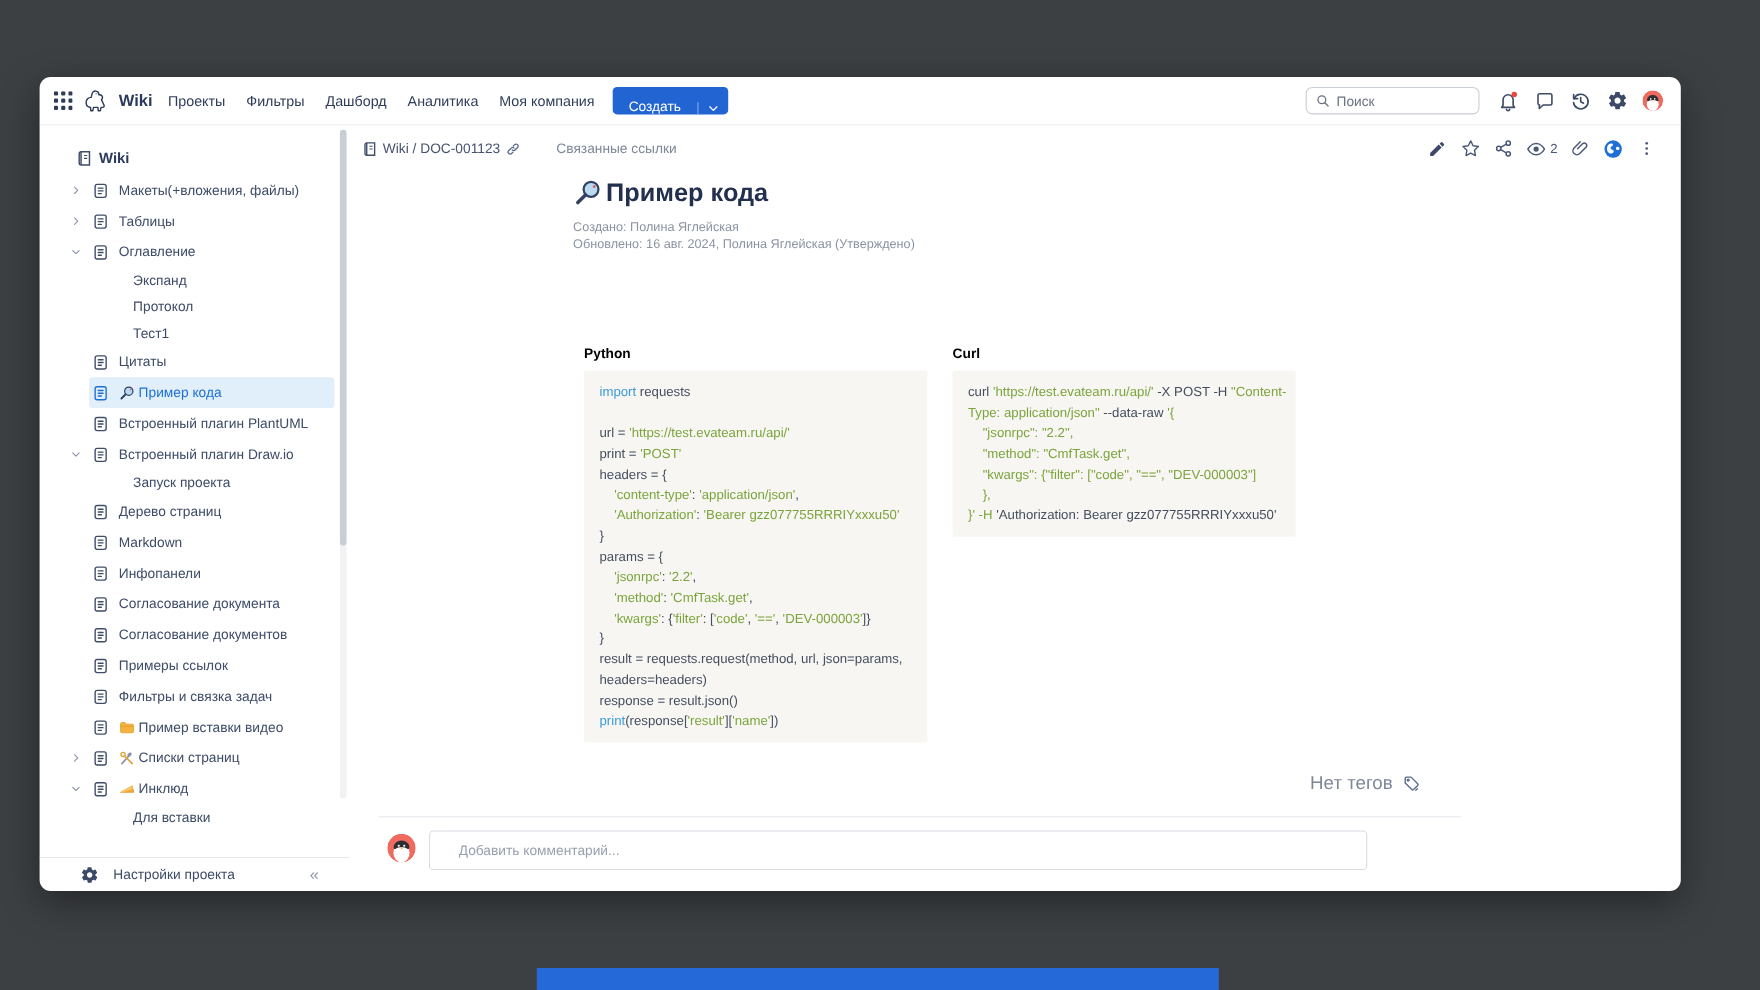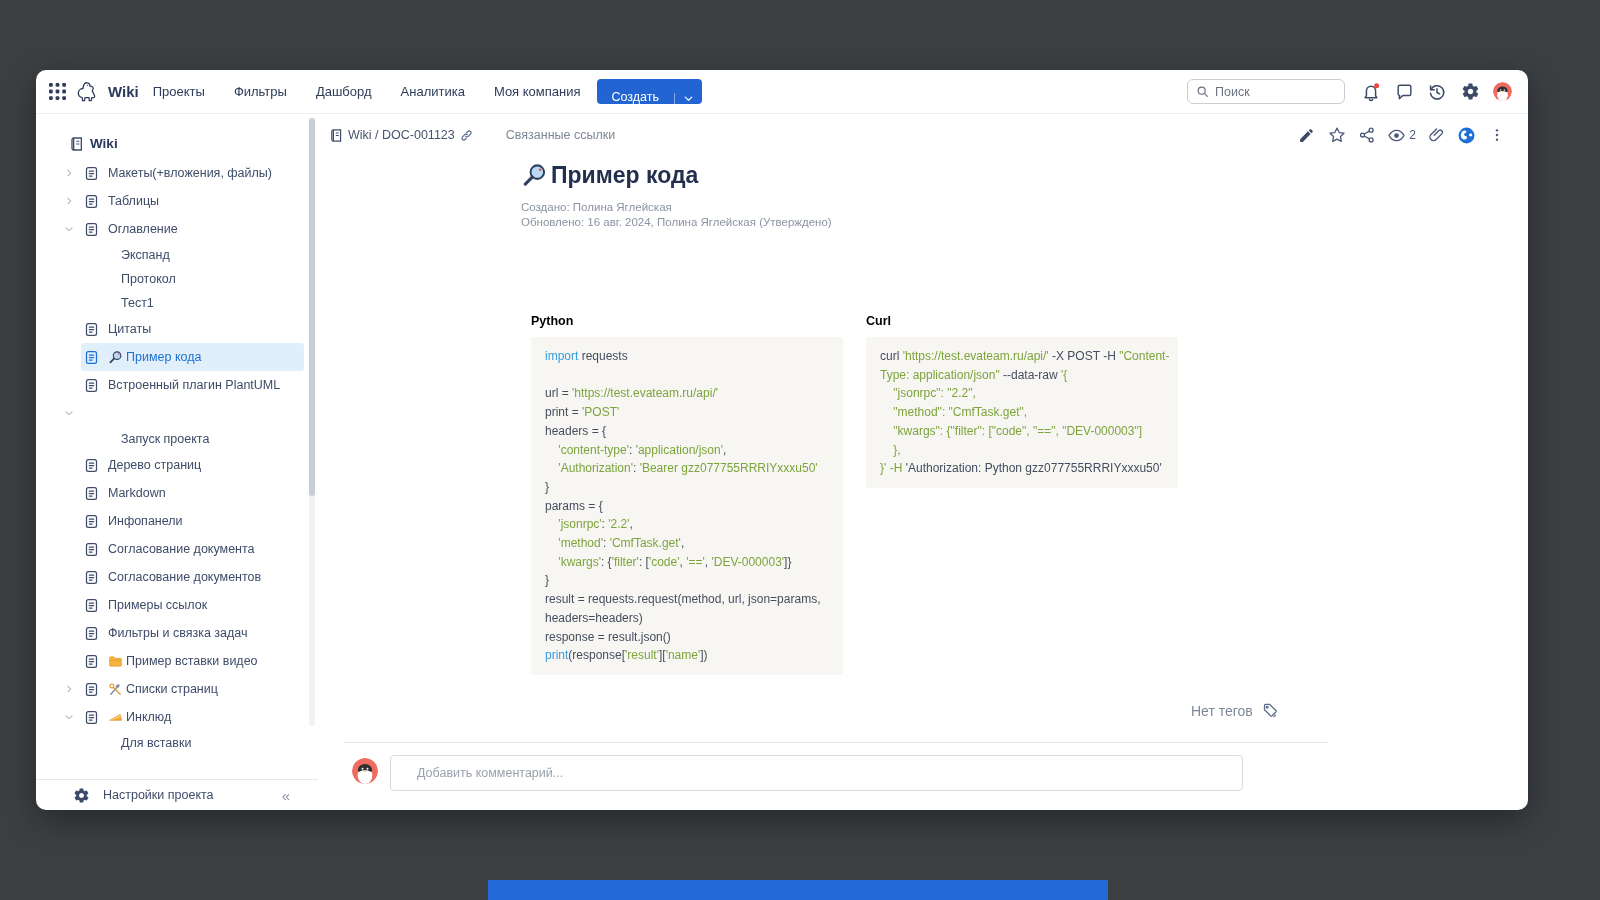--- a/index.html
+++ b/index.html
@@ -7,21 +7,21 @@
   .backdrop { position:relative; width:1600px; height:900px; background:var(--backdrop,#3d4043); overflow:hidden; }
   .taskbar-strip { position:absolute; left:488px; top:880px; width:620px; height:20px; background:var(--bottom_bar,#2569d8); }
   .window { position:absolute; left:36px; top:70px; width:1492px; height:740px; background:#fff; border-radius:10px; box-shadow:0 10px 34px rgba(0,0,0,.4); overflow:hidden; }
 
   
   .topbar { height:44px; display:flex; align-items:center; padding:0 16px 0 13px; border-bottom:1px solid #ecedf1; }
   .icn { display:inline-flex; align-items:center; justify-content:center; }
   .icn svg { display:block; }
   .logo-group { display:flex; align-items:center; gap:8px; }
   .logo-title { font-size:15px; font-weight:bold; color:var(--text_dark,#2b3a5c); margin-right:14px; }
-  .nav { display:flex; align-items:center; gap:29px; }
+  .nav { display:flex; align-items:center; gap:19px; }
   .nav-item { font-size:13px; color:#2e3c5a; cursor:pointer; white-space:nowrap; }
   .create-btn { display:flex; align-items:flex-end; margin-left:16px; height:25px; border-radius:4px; overflow:hidden; background:var(--accent,#2264d1); color:#fff; cursor:pointer; }
   .create-main { display:flex; align-items:center; padding:0 15px; font-size:12.5px; }
   .create-caret { display:flex; align-items:center; padding:0 8px; border-left:1px solid rgba(255,255,255,.45); }
   .search-box { margin-left:auto; width:158px; height:25px; border:1px solid #c9ced6; border-radius:6px; display:flex; align-items:center; padding:0 8px; gap:6px; background:#fff; }
   .search-box input { border:none; outline:none; width:100%; font-size:12.5px; color:#3e4c68; font-family:"Liberation Sans",sans-serif; }
   .search-box input::placeholder { color:#6a7383; }
   .top-actions { display:flex; align-items:center; gap:13px; margin-left:16px; }
   .top-actions .icn { width:20px; height:20px; cursor:pointer; }
   .avatar { width:19px; height:19px; border-radius:50%; overflow:hidden; cursor:pointer; }
@@ -62,21 +62,21 @@
   .subtitle { position:absolute; left:203px; top:141px; font-size:15px; font-weight:bold; color:#2a3a5c; }
 
   .code-cols { position:absolute; left:213px; top:200px; display:flex; gap:23px; }
   .code-col { width:312px; }
   .code-title { font-size:12.5px; font-weight:bold; color:#000000; margin-bottom:9px; }
   pre.code { background:var(--code_bg,#f7f6f2); border-radius:2px; padding:10px 14px; font-family:"Liberation Sans",sans-serif; font-size:12px; line-height:18.7px; color:#454e60; white-space:pre; overflow:hidden; }
   .tok-s { color:var(--code_string,#7ca43c); }
   .tok-k { color:var(--code_keyword,#3a9bd9); }
 
   .tags { position:absolute; top:588px; left:873px; display:flex; align-items:center; gap:9px; }
-  .tags .nt { font-size:14px; color:#7e8798; }
+  .tags .nt { font-size:17px; color:#7e8798; }
   .tags .icn { width:17px; height:17px; cursor:pointer; }
   .h-divider { position:absolute; left:26px; top:628px; width:984px; height:1px; background:#e7e9ed; }
   .comment-row { position:absolute; left:34px; top:641px; display:flex; align-items:flex-start; gap:12px; }
   .comment-row .avatar { width:26px; height:26px; margin-top:3px; }
   .comment-input { width:853px; height:36px; border:1px solid #d9dce1; border-radius:4px; padding:0 26px; font-size:12.5px; color:#3e4c68; outline:none; font-family:"Liberation Sans",sans-serif; }
   .comment-input::placeholder { color:#9aa1ad; }
 </style>
 </head>
 <body>
 
@@ -289,20 +289,29 @@
                   </svg>
                 </span>
                 <span class="tlabel">Встроенный плагин PlantUML</span>
               </span>
             </div>
             <div class="trow">
               <span class="chev">
                 <svg width="10" height="10" viewBox="0 0 24 24" fill="none" stroke="#8a93a5" stroke-width="2.4" stroke-linecap="round" stroke-linejoin="round">
                   <path d="M5 9l7 7 7-7"></path>
                 </svg>
+              </span>
+              <span class="trow-inner">
+                <span class="icn doc-ic">
+                  <svg width="100%" height="100%" viewBox="0 0 24 24" fill="none" stroke="currentColor" stroke-width="2">
+                    <rect x="4" y="2.5" width="16" height="19" rx="3"></rect>
+                    <path d="M8.5 8h7M8.5 12h7M8.5 16h4.5" stroke-linecap="round"></path>
+                  </svg>
+                </span>
+                <span class="tlabel">Встроенный плагин Draw.io</span>
               </span>
             </div>
             <div class="trow child">
               <span class="chev"></span>
               <span class="trow-inner">
                 <span class="tlabel">Запуск проекта</span>
               </span>
             </div>
             <div class="trow">
               <span class="chev"></span>
@@ -578,21 +587,21 @@
 <span class="tok-k">print</span><span class="tok-t">(response[</span><span class="tok-s">'result'</span><span class="tok-t">][</span><span class="tok-s">'name'</span><span class="tok-t">])</span></pre>
             </div>
             <div class="code-col">
               <div class="code-title">Curl</div>
               <pre class="code"><span class="tok-t">curl </span><span class="tok-s">'https://test.evateam.ru/api/'</span><span class="tok-t"> -X POST -H </span><span class="tok-s">"Content-</span>
 <span class="tok-s">Type: application/json"</span><span class="tok-t"> --data-raw </span><span class="tok-s">'{</span>
 <span class="tok-s">    "jsonrpc": "2.2",</span>
 <span class="tok-s">    "method": "CmfTask.get",</span>
 <span class="tok-s">    "kwargs": {"filter": ["code", "==", "DEV-000003"]</span>
 <span class="tok-s">    },</span>
-<span class="tok-s">}'</span><span class="tok-t"> </span><span class="tok-s">-H</span><span class="tok-t"> 'Authorization: Python gzz077755RRRIYxxxu50'</span></pre>
+<span class="tok-s">}'</span><span class="tok-t"> </span><span class="tok-s">-H</span><span class="tok-t"> 'Authorization: Bearer gzz077755RRRIYxxxu50'</span></pre>
             </div>
           </div>
 
         <div class="tags">
           <span class="nt">Нет тегов</span>
           <span class="icn" id="tag-ic-slot">
               <svg width="100%" height="100%" viewBox="0 0 24 24" fill="none" stroke="#5b6b8c" stroke-width="1.8" stroke-linejoin="round">
                 <path d="M3.5 11V5a1.5 1.5 0 0 1 1.5-1.5h6L19.5 12a1.6 1.6 0 0 1 0 2.2l-5.3 5.3a1.6 1.6 0 0 1-2.2 0L3.5 11z"></path>
                 <circle cx="7.3" cy="7.3" r="1.2"></circle>
                 <path d="M17 20.5l2-2" stroke-linecap="round"></path>

